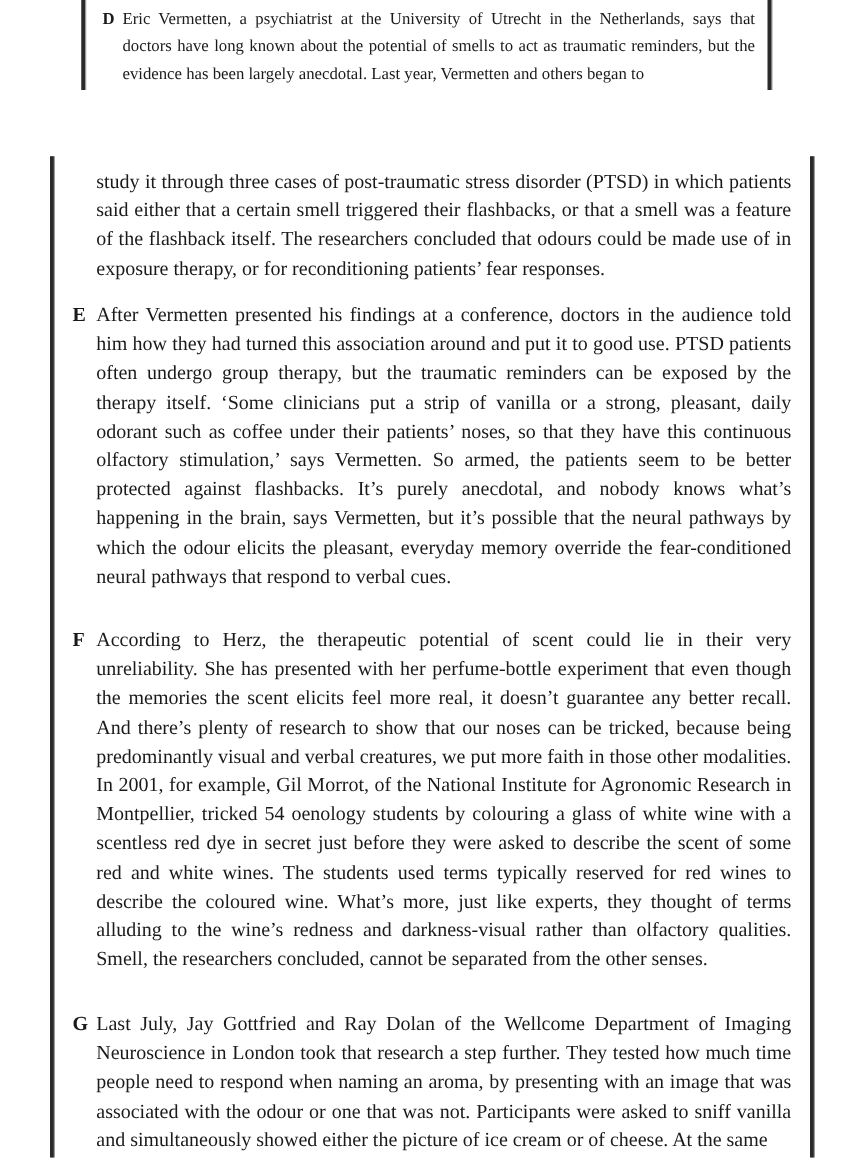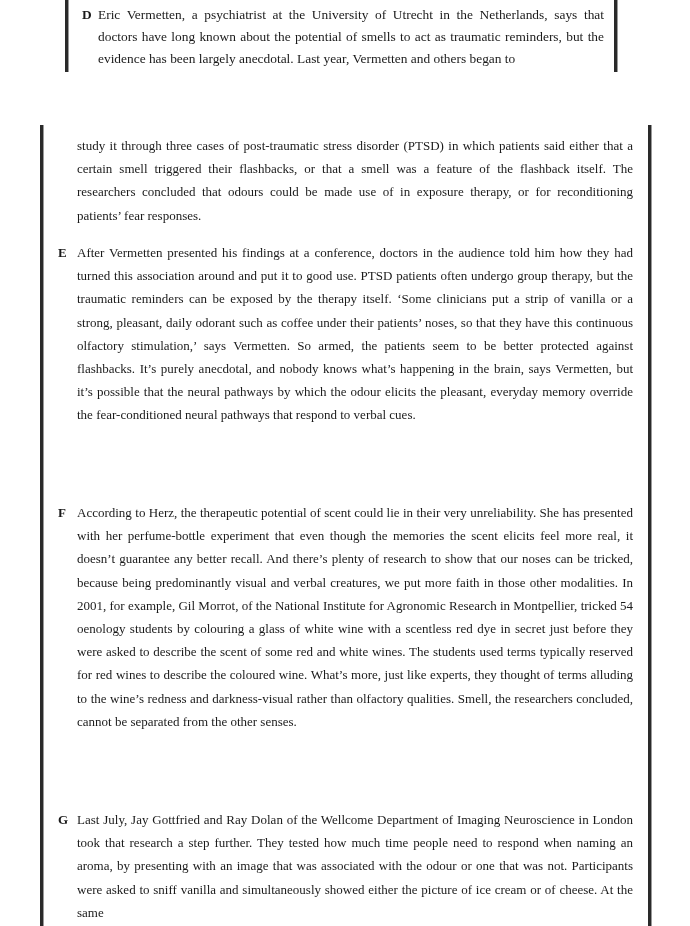--- a/index.html
+++ b/index.html
@@ -38,21 +38,21 @@
       left: 43px;
       top: 124px;
       width: 605px;
       height: 802px;
     }
     #main-left-bar { left: 40px; top: 125px; height: 801px; }
     #main-right-bar { left: 648px; top: 125px; height: 801px; }
 
     .para {
       position: relative;
-      font-size: 13px;
+      font-size: 16px;
       line-height: 23.2px;
       text-align: justify;
       text-align-last: left;
       margin: 0;
     }
     .para .letter {
       position: absolute;
       left: -19px;
       top: 0;
       font-weight: bold;

